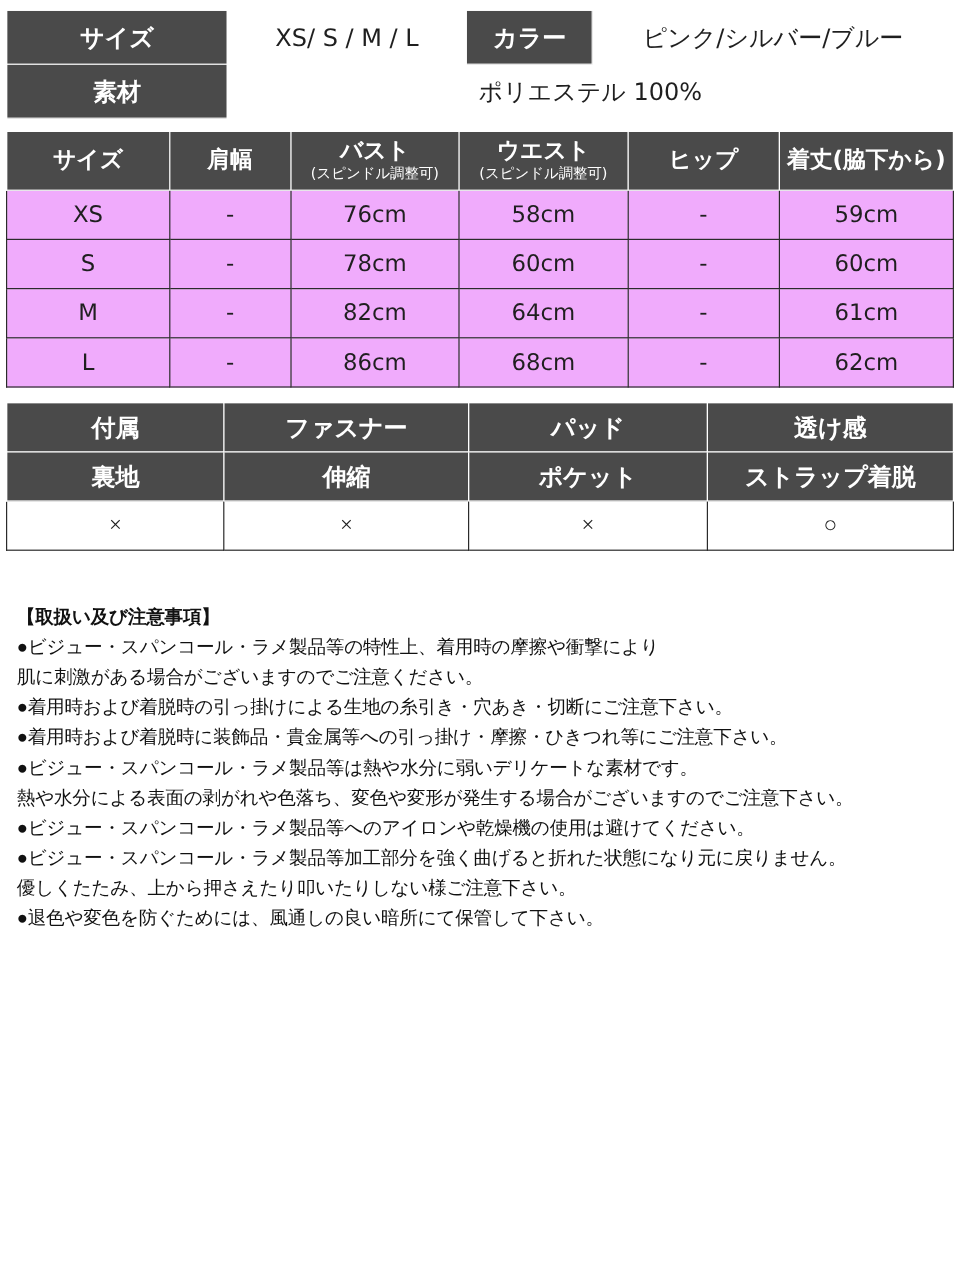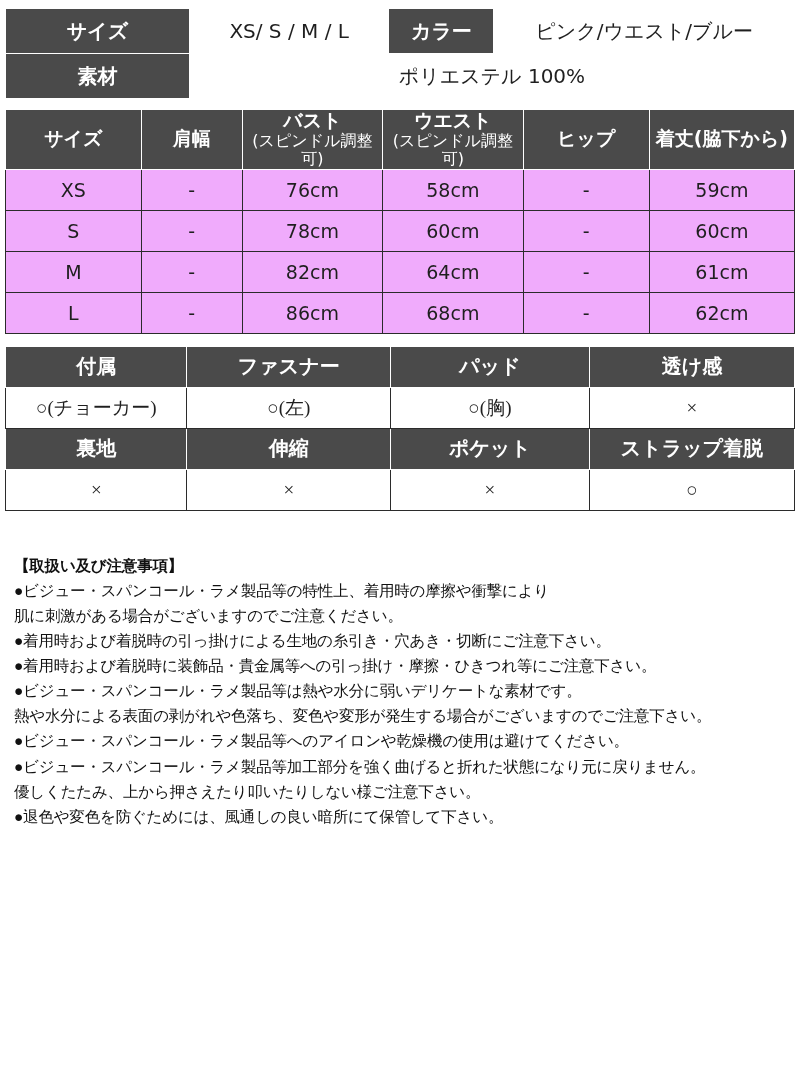--- a/index.html
+++ b/index.html
@@ -54,21 +54,21 @@
   #spec-table td.hd { font-size: 20px; }
   #spec-table td.lt { font-size: 20px; }
 
   
   #size-table { margin-top: 10px; }
   #size-table td { height: 40px; border: 1px solid #ffffff; }
   #size-table tr.head td { height: 48px; }
   #size-table tr.head td.hd { font-size: 19px; line-height: 1.15; }
   #size-table tr.head td.hd .sub {
     display: block;
-    font-size: 16px;
+    font-size: 12px;
     font-weight: normal;
   }
   #size-table tr.body td {
     background: #f0abfc;
     border: 1px solid #2b2b2b;
     font-size: 19px;
   }
 
   
   #detail-table { margin-top: 12px; }
@@ -98,21 +98,21 @@
       <col style="width:23.3%">
       <col style="width:25.3%">
       <col style="width:13.3%">
       <col style="width:38.1%">
     </colgroup>
     <tbody>
       <tr>
         <td class="hd">サイズ</td>
         <td class="lt">XS/ S / M / L</td>
         <td class="hd">カラー</td>
-        <td class="lt">ピンク/ウエスト/ブルー</td>
+        <td class="lt">ピンク/シルバー/ブルー</td>
       </tr>
       <tr>
         <td class="hd">素材</td>
         <td class="lt" colspan="3">ポリエステル 100%</td>
       </tr>
     </tbody>
   </table>
 
   <table id="size-table">
     <colgroup>
@@ -187,26 +187,20 @@
       <col style="width:25.8%">
       <col style="width:25.2%">
       <col style="width:26.0%">
     </colgroup>
     <tbody>
       <tr>
         <td class="hd">付属</td>
         <td class="hd">ファスナー</td>
         <td class="hd">パッド</td>
         <td class="hd">透け感</td>
-      </tr>
-      <tr>
-        <td class="lt">○(チョーカー)</td>
-        <td class="lt">○(左)</td>
-        <td class="lt">○(胸)</td>
-        <td class="lt">×</td>
       </tr>
       <tr>
         <td class="hd">裏地</td>
         <td class="hd">伸縮</td>
         <td class="hd">ポケット</td>
         <td class="hd">ストラップ着脱</td>
       </tr>
       <tr>
         <td class="lt">×</td>
         <td class="lt">×</td>

